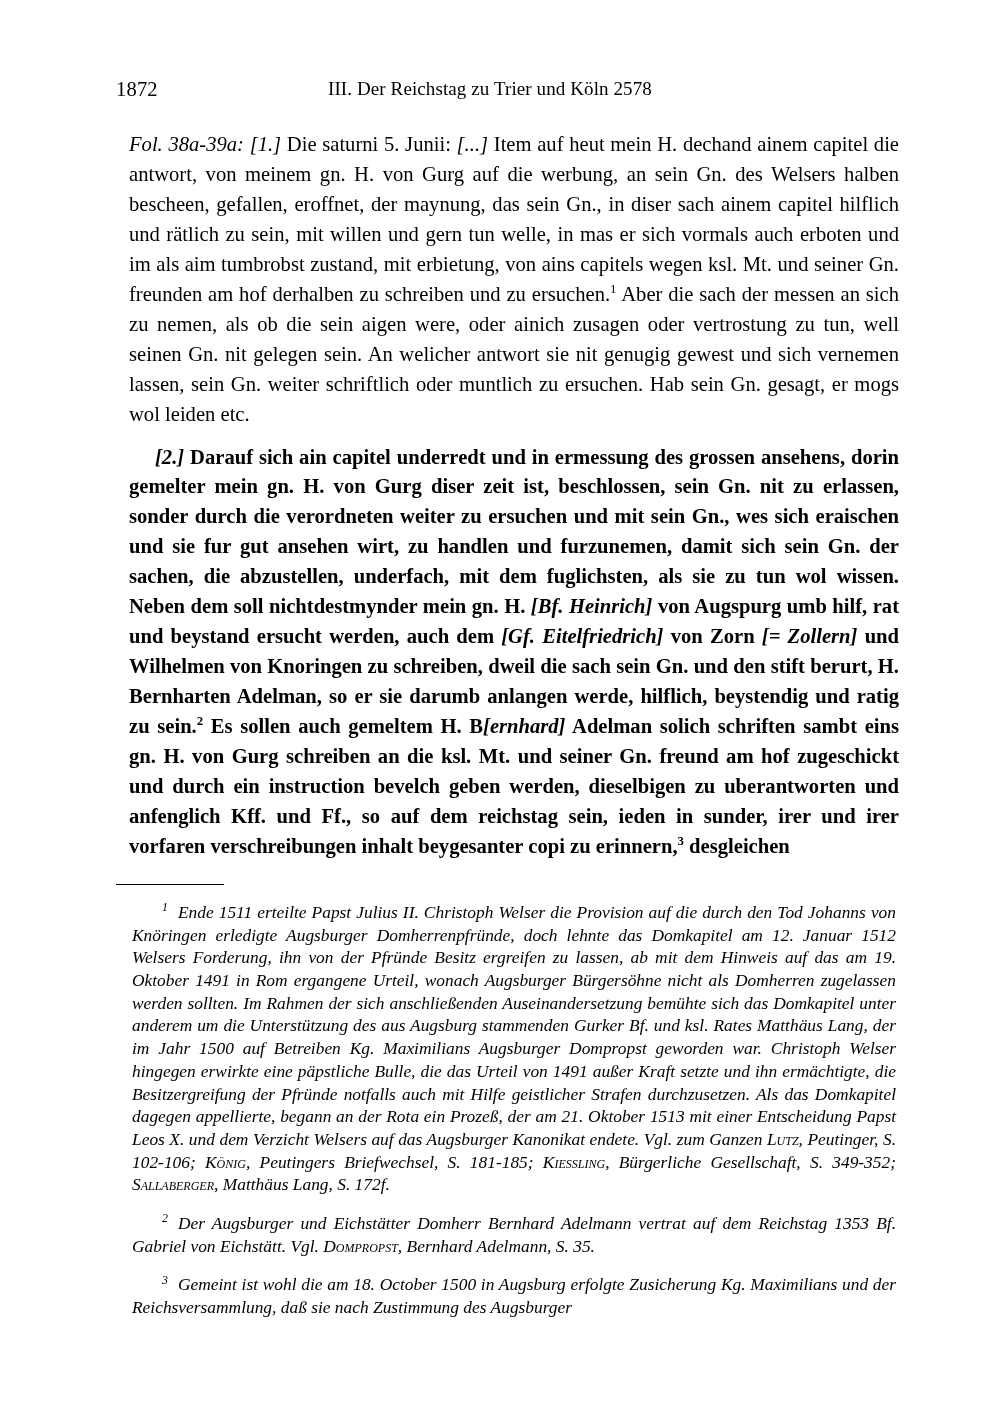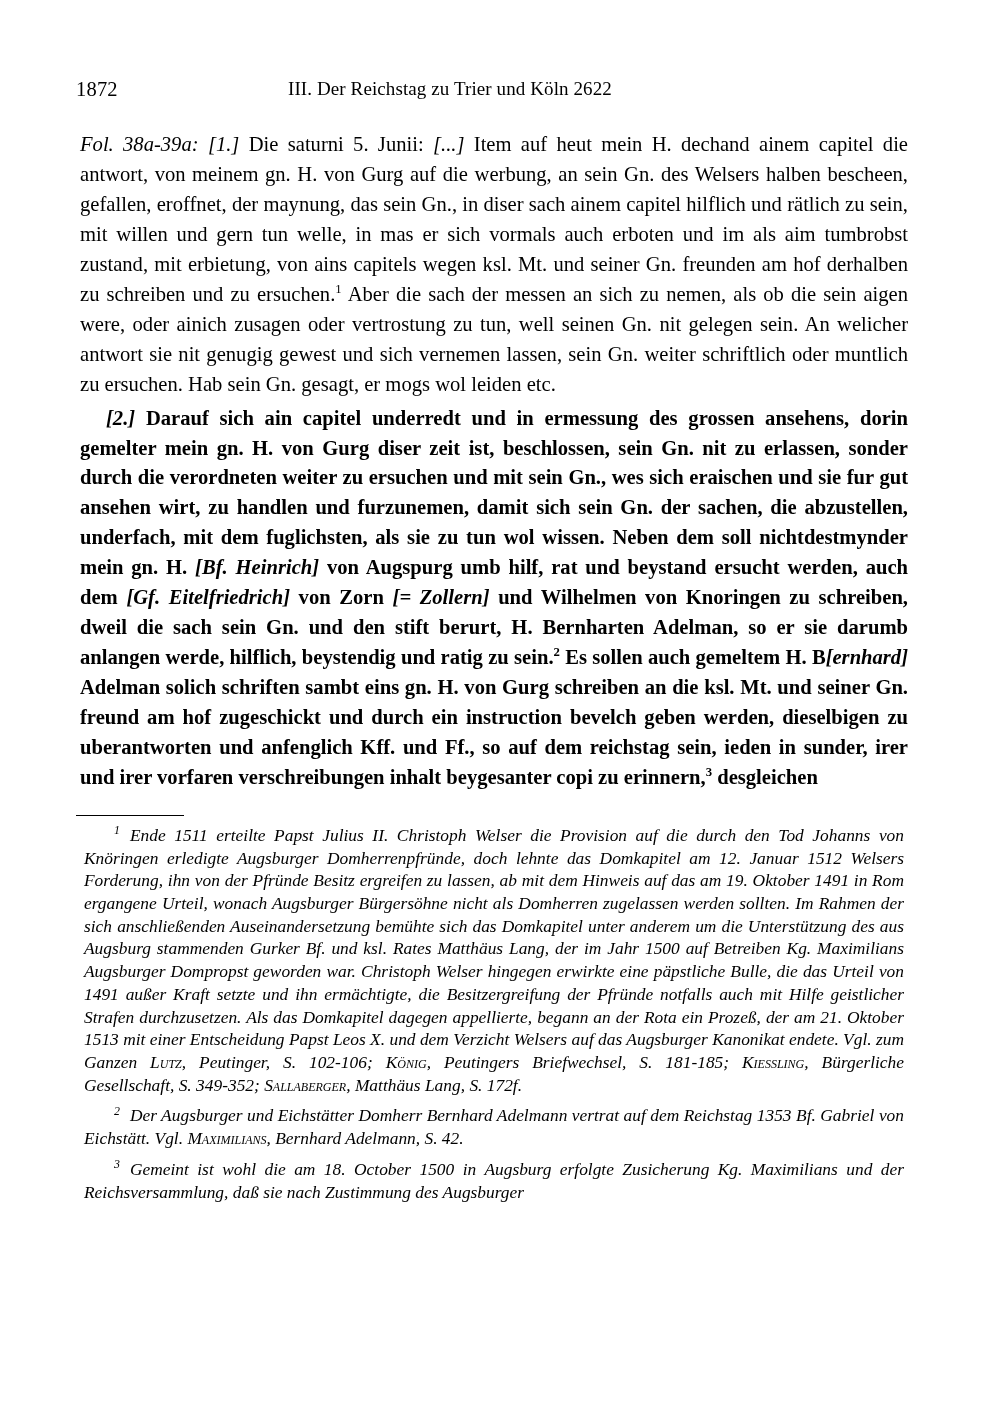--- a/index.html
+++ b/index.html
@@ -12,21 +12,21 @@
     background: #ffffff;
     font-family: "Liberation Serif", serif;
     color: #000000;
     overflow: hidden;
   }
   .page {
     position: relative;
     width: 1004px;
     height: 1418px;
     box-sizing: border-box;
-    padding: 78px 92px 20px 76px;
+    padding: 78px 92px 20px 116px;
   }
   .running-head {
     position: relative;
     height: 30px;
     font-size: 20.5px;
     margin-bottom: 22px;
   }
   .folio {
     position: absolute;
     left: 0;
@@ -41,21 +41,21 @@
     font-size: 19px;
     letter-spacing: 0.1px;
   }
   .body-text {
     font-size: 20.6px;
     line-height: 1.455;
     text-align: justify;
     text-justify: inter-word;
   }
   .body-text p {
-    margin: 4px;
+    margin: 13px;
   }
   .body-text p.indent {
     text-indent: 26px;
     font-weight: bold;
   }
   .it {
     font-style: italic;
   }
   sup {
     font-size: 0.62em;
@@ -68,21 +68,21 @@
     border-top: 1px solid #000;
     margin: 22px 0 7px 0;
   }
   .footnotes {
     font-size: 17.4px;
     line-height: 1.305;
     font-style: italic;
     text-align: justify;
   }
   .footnotes p {
-    margin: 8px;
+    margin: 16px;
   }
   .fn-num {
     font-style: italic;
     font-size: 0.68em;
     vertical-align: super;
     line-height: 0;
     padding-left: 30px;
     padding-right: 10px;
   }
   .sc {
@@ -90,36 +90,36 @@
     font-style: italic;
   }
 </style>
 </head>
 <body>
 
 <div class="page">
 
   <div class="running-head">
     <span class="folio">1872</span>
-    <span class="head-title">III. Der Reichstag zu Trier und Köln 2622</span>
+    <span class="head-title">III. Der Reichstag zu Trier und Köln 2578</span>
   </div>
 
   <div class="body-text">
 
     <p><span class="it">Fol. 38a-39a: [1.]</span><span> Die saturni 5. Junii: </span><span class="it">[...]</span><span> Item auf heut mein H. dechand ainem capitel die antwort, von meinem gn. H. von Gurg auf die werbung, an sein Gn. des Welsers halben bescheen, gefallen, eroffnet, der maynung, das sein Gn., in diser sach ainem capitel hilflich und rätlich zu sein, mit willen und gern tun welle, in mas er sich vormals auch erboten und im als aim tumbrobst zustand, mit erbietung, von ains capitels wegen ksl. Mt. und seiner Gn. freunden am hof derhalben zu schreiben und zu ersuchen.</span><sup>1</sup><span> Aber die sach der messen an sich zu nemen, als ob die sein aigen were, oder ainich zusagen oder vertrostung zu tun, well seinen Gn. nit gelegen sein. An welicher antwort sie nit genugig gewest und sich vernemen lassen, sein Gn. weiter schriftlich oder muntlich zu ersuchen. Hab sein Gn. gesagt, er mogs wol leiden etc.</span></p>
 
     <p class="indent"><span class="it">[2.]</span><span> Darauf sich ain capitel underredt und in ermessung des grossen ansehens, dorin gemelter mein gn. H. von Gurg diser zeit ist, beschlossen, sein Gn. nit zu erlassen, sonder durch die verordneten weiter zu ersuchen und mit sein Gn., wes sich eraischen und sie fur gut ansehen wirt, zu handlen und furzunemen, damit sich sein Gn. der sachen, die abzustellen, underfach, mit dem fuglichsten, als sie zu tun wol wissen. Neben dem soll nichtdestmynder mein gn. H. </span><span class="it">[Bf. Heinrich]</span><span> von Augspurg umb hilf, rat und beystand ersucht werden, auch dem </span><span class="it">[Gf. Eitelfriedrich]</span><span> von Zorn </span><span class="it">[= Zollern]</span><span> und Wilhelmen von Knoringen zu schreiben, dweil die sach sein Gn. und den stift berurt, H. Bernharten Adelman, so er sie darumb anlangen werde, hilflich, beystendig und ratig zu sein.</span><sup>2</sup><span> Es sollen auch gemeltem H. B</span><span class="it">[ernhard]</span><span> Adelman solich schriften sambt eins gn. H. von Gurg schreiben an die ksl. Mt. und seiner Gn. freund am hof zugeschickt und durch ein instruction bevelch geben werden, dieselbigen zu uberantworten und anfenglich Kff. und Ff., so auf dem reichstag sein, ieden in sunder, irer und irer vorfaren verschreibungen inhalt beygesanter copi zu erinnern,</span><sup>3</sup><span> desgleichen</span></p>
 
   </div>
 
   <div class="fn-rule"></div>
 
   <div class="footnotes">
 
     <p><span class="fn-num">1</span><span>Ende 1511 erteilte Papst Julius II. Christoph Welser die Provision auf die durch den Tod Johanns von Knöringen erledigte Augsburger Domherrenpfründe, doch lehnte das Domkapitel am 12. Januar 1512 Welsers Forderung, ihn von der Pfründe Besitz ergreifen zu lassen, ab mit dem Hinweis auf das am 19. Oktober 1491 in Rom ergangene Urteil, wonach Augsburger Bürgersöhne nicht als Domherren zugelassen werden sollten. Im Rahmen der sich anschließenden Auseinandersetzung bemühte sich das Domkapitel unter anderem um die Unterstützung des aus Augsburg stammenden Gurker Bf. und ksl. Rates Matthäus Lang, der im Jahr 1500 auf Betreiben Kg. Maximilians Augsburger Dompropst geworden war. Christoph Welser hingegen erwirkte eine päpstliche Bulle, die das Urteil von 1491 außer Kraft setzte und ihn ermächtigte, die Besitzergreifung der Pfründe notfalls auch mit Hilfe geistlicher Strafen durchzusetzen. Als das Domkapitel dagegen appellierte, begann an der Rota ein Prozeß, der am 21. Oktober 1513 mit einer Entscheidung Papst Leos X. und dem Verzicht Welsers auf das Augsburger Kanonikat endete. Vgl. zum Ganzen </span><span class="sc">Lutz</span><span>, Peutinger, S. 102-106; </span><span class="sc">König</span><span>, Peutingers Briefwechsel, S. 181-185; </span><span class="sc">Kiessling</span><span>, Bürgerliche Gesellschaft, S. 349-352; </span><span class="sc">Sallaberger</span><span>, Matthäus Lang, S. 172f.</span></p>
 
-    <p><span class="fn-num">2</span><span>Der Augsburger und Eichstätter Domherr Bernhard Adelmann vertrat auf dem Reichstag 1353 Bf. Gabriel von Eichstätt. Vgl. </span><span class="sc">Maximilians</span><span>, Bernhard Adelmann, S. 42.</span></p>
+    <p><span class="fn-num">2</span><span>Der Augsburger und Eichstätter Domherr Bernhard Adelmann vertrat auf dem Reichstag 1353 Bf. Gabriel von Eichstätt. Vgl. </span><span class="sc">Dompropst</span><span>, Bernhard Adelmann, S. 35.</span></p>
 
     <p><span class="fn-num">3</span><span>Gemeint ist wohl die am 18. October 1500 in Augsburg erfolgte Zusicherung Kg. Maximilians und der Reichsversammlung, daß sie nach Zustimmung des Augsburger</span></p>
 
   </div>
 
 </div>
 
 </body></html>

